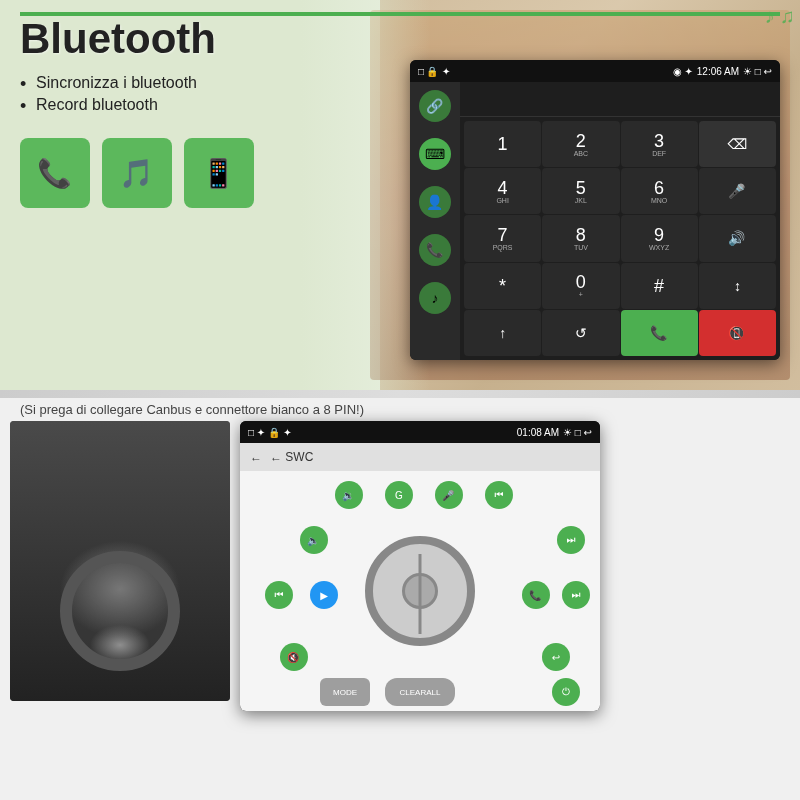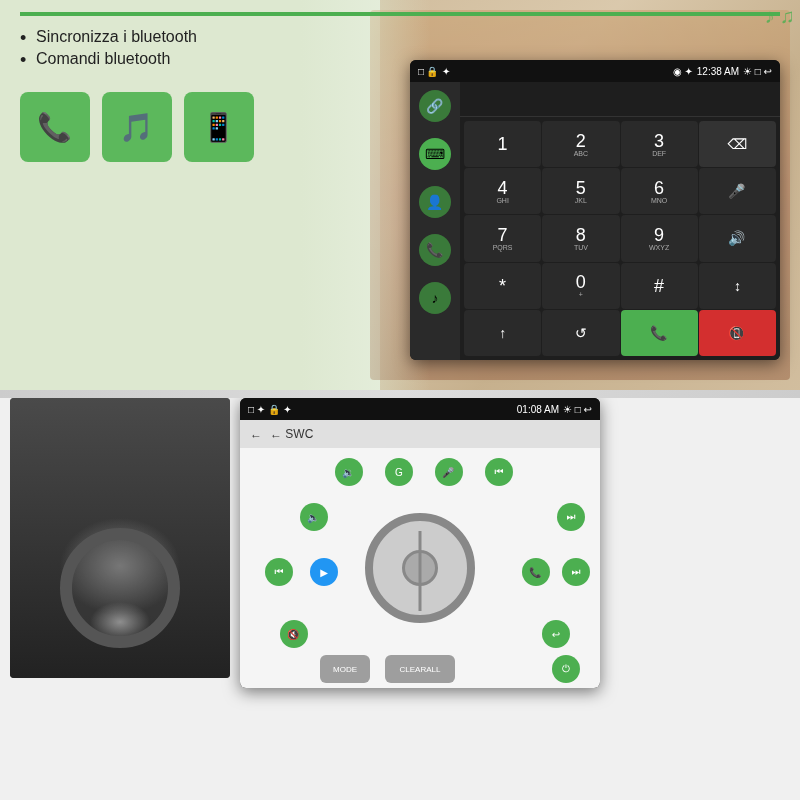--- a/index.html
+++ b/index.html
@@ -402,41 +402,42 @@
 
 <div class="bluetooth-section">
   <div class="bg-photo-top"></div>
   <div class="people-bg"></div>
   <div class="bg-overlay-top"></div>
 
   <div class="music-notes">♪ ♫</div>
 
   <div class="bluetooth-header">
     <div class="green-line-bt"></div>
+    <h1 class="bluetooth-title">Bluetooth</h1>
   </div>
 
   <ul class="bluetooth-features">
     <li>Sincronizza i bluetooth</li>
-    <li>Comandi bluetooth</li>
+    <li>Record bluetooth</li>
   </ul>
 
   <div class="bt-icons-row">
     <div class="bt-icon-box">📞</div>
     <div class="bt-icon-box">🎵</div>
     <div class="bt-icon-box">📱</div>
   </div>
 
   <div class="phone-screen-top">
     <div class="status-bar">
       <div class="status-left">
         <span>□ 🔒 ✦</span>
       </div>
       <div class="status-right">
         <span>◉ ✦</span>
-        <span>12:38 AM</span>
+        <span>12:06 AM</span>
         <span>☀ □ ↩</span>
       </div>
     </div>
     <div class="dialer-container">
       <div class="dialer-sidebar">
         <div class="sidebar-icon">🔗</div>
         <div class="sidebar-icon active">⌨</div>
         <div class="sidebar-icon">👤</div>
         <div class="sidebar-icon">📞</div>
         <div class="sidebar-icon">♪</div>
@@ -516,20 +517,21 @@
             </div>
         </div>
       </div>
     </div>
   </div>
 </div>
 
 <div class="section-divider"></div>
 
 <div class="volante-section">
+  <p class="volante-subtitle">(Si prega di collegare Canbus e connettore bianco a 8 PIN!)</p>
 
   <div class="volante-content">
 
     <div class="steering-photo">
       <div class="steering-photo-inner"></div>
 
       <div style="position:absolute;bottom:30px;left:50%;transform:translateX(-50%);width:120px;height:120px;border-radius:50%;border:12px solid #555;background:rgba(80,80,80,0.3);"></div>
     </div>
 
     <div class="phone-screen-bottom">
@@ -557,19 +559,19 @@
           <div class="ctrl-btn" style="top:10px;left:245px;">⏮</div>
           <div class="ctrl-btn" style="top:55px;left:60px;">🔈</div>
           <div class="ctrl-btn" style="top:55px;right:15px;">⏭</div>
           <div class="ctrl-btn" style="top:110px;left:25px;">⏮</div>
           <div class="ctrl-btn blue" style="top:110px;left:70px;">▶</div>
           <div class="ctrl-btn" style="top:110px;right:50px;">📞</div>
           <div class="ctrl-btn" style="top:110px;right:10px;">⏭</div>
           <div class="ctrl-btn" style="bottom:40px;left:40px;">🔇</div>
           <div class="ctrl-btn" style="bottom:40px;right:30px;">↩</div>
           <div class="ctrl-btn gray" style="bottom:5px;left:80px;border-radius:6px;width:50px;font-size:8px;">MODE</div>
-          <div class="ctrl-btn gray" style="bottom:5px;left:145px;border-radius:6px;width:70px;font-size:8px;">CLEARALL</div>
+          <div class="ctrl-btn gray" style="bottom:5px;left:145px;border-radius:12px;width:70px;font-size:8px;">CLEARALL</div>
           <div class="ctrl-btn" style="bottom:5px;right:20px;">⏻</div>
         </div>
       </div>
     </div>
   </div>
 </div>
 
 </body></html>

